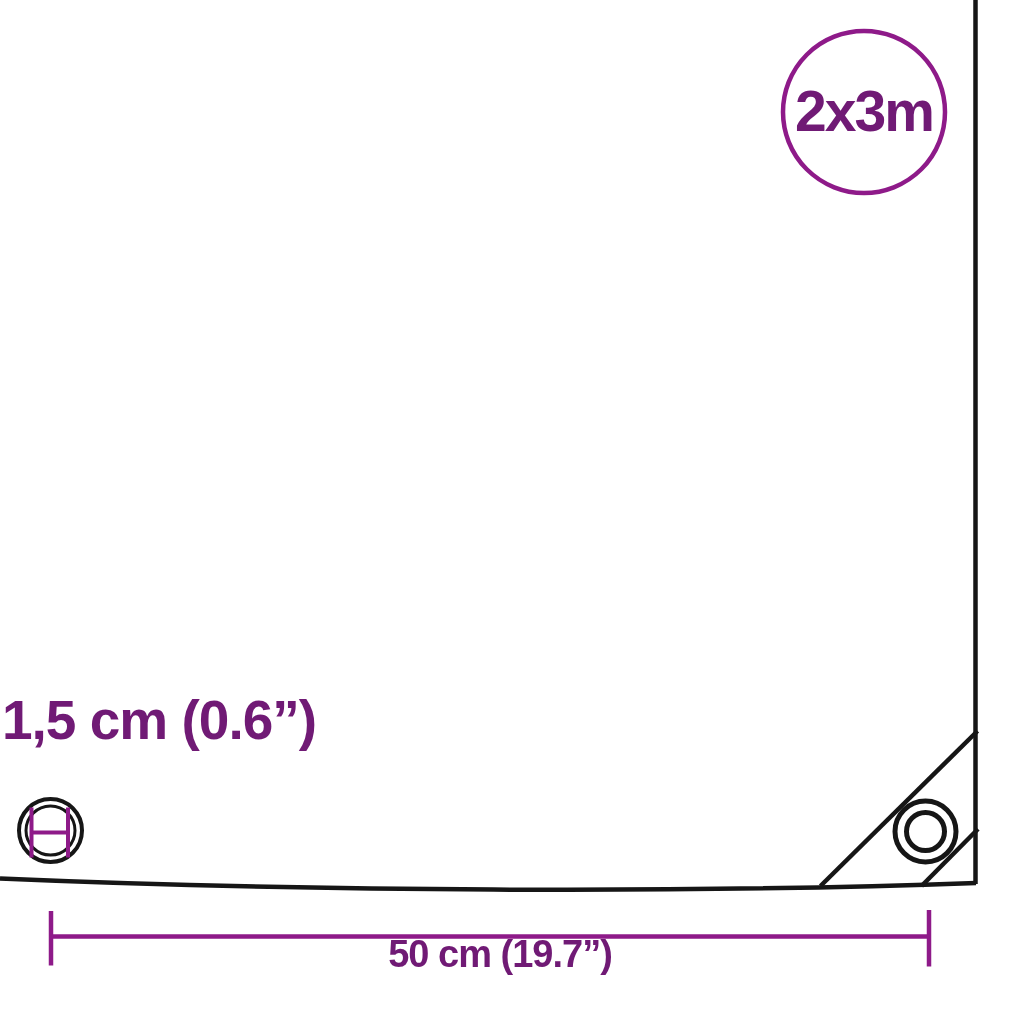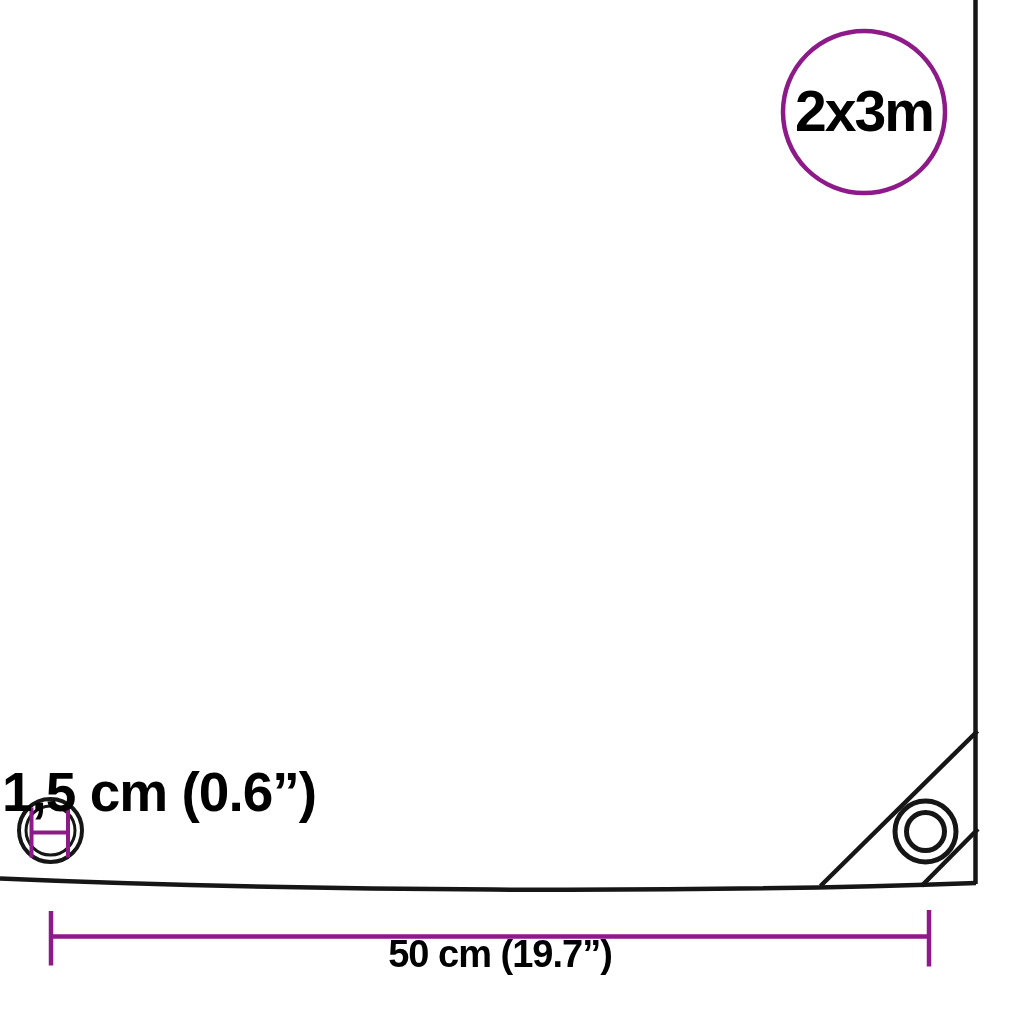--- a/index.html
+++ b/index.html
@@ -15,35 +15,35 @@
     overflow: hidden;
     font-family: "Liberation Sans", sans-serif;
   }
   .diagram-svg {
     position: absolute;
     left: 0;
     top: 0;
   }
   .label {
     position: absolute;
-    color: #000000;
+    color: #701a75;
     font-weight: bold;
     white-space: nowrap;
     line-height: 1.05;
   }
   .badge-label {
     left: 864px;
     top: 112px;
     transform: translate(-50%, -50%);
     font-size: 57px;
     letter-spacing: -2px;
   }
   .eyelet-label {
     left: 2px;
-    top: 764px;
+    top: 692px;
     font-size: 55px;
     letter-spacing: -1px;
     text-align: center;
   }
   .width-label {
     left: 500px;
     top: 935px;
     transform: translateX(-50%);
     font-size: 38px;
     letter-spacing: -1px;

